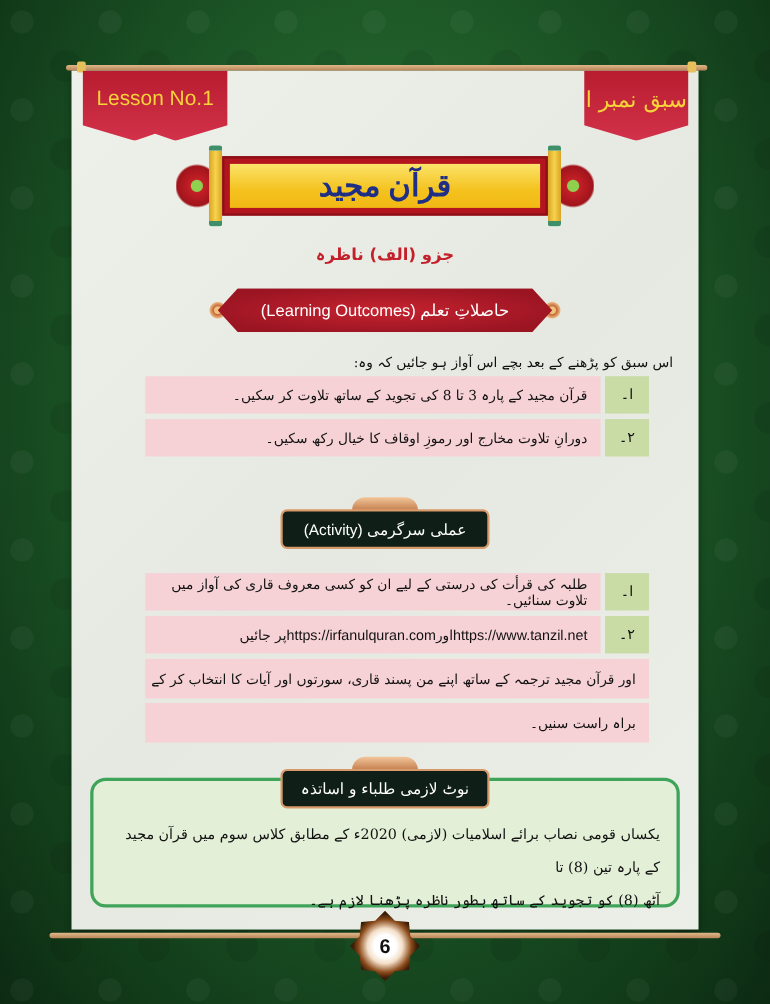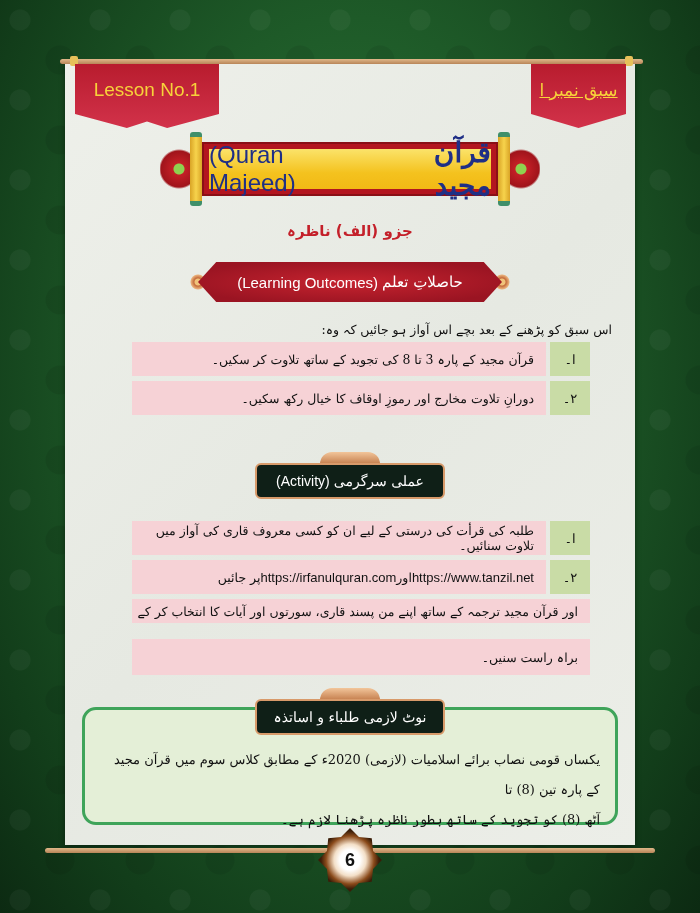--- a/index.html
+++ b/index.html
@@ -31,33 +31,33 @@
     background: #e6c05a; border-radius: 2px;
   }
   
   .page {
     position: absolute; left: 65px; top: 64px; width: 570px; height: 781px;
     background: linear-gradient(135deg, #eef0ea 0%, #e6e9e2 50%, #eceee8 100%);
     box-shadow: 0 2px 6px rgba(0,0,0,0.4);
   }
   
   .ribbon {
-    position: absolute; top: 64px; width: 144px; height: 64px;
+    position: absolute; top: 64px; width: 132px; height: 64px;
     background: linear-gradient(#b81c2e, #d2324a);
     clip-path: polygon(0 0, 100% 0, 100% 78%, 64% 100%, 50% 90%, 36% 100%, 0 78%);
     display: flex; align-items: center; justify-content: center;
     padding-bottom: 12px;
   }
   .ribbon.left { left: 75px; }
   .ribbon.right { left: 531px; width: 95px;
     clip-path: polygon(0 0, 100% 0, 100% 78%, 50% 100%, 0 78%); }
   .ribbon span {
     color: #f7d23a; font-family: "Liberation Sans", sans-serif; font-size: 19px;
   }
-  .ribbon.right span { font-size: 17px; font-family: "DejaVu Serif", serif; text-decoration: underline; }
+  .ribbon.right span { font-size: 20px; font-family: "DejaVu Serif", serif; }
 
   
   .title-scroll {
     position: absolute; left: 160px; top: 130px; width: 380px; height: 78px;
   }
   .title-scroll .end {
     position: absolute; top: 10px; width: 38px; height: 58px;
     background: radial-gradient(circle at 50% 50%, #8fd14f 5px, #c41f26 6px, #a0141b 18px, transparent 20px);
   }
   .title-scroll .end.l { left: 0; }
@@ -125,21 +125,21 @@
     width: 414px; background: #f6d2d6;
     display: flex; align-items: center; padding-right: 12px;
     font-size: 12.5px; color: #111; font-family: "DejaVu Serif", serif;
   }
   .row .txt.full { width: 458px; }
   .row .txt .en { font-family: "Liberation Sans", sans-serif; direction: ltr; unicode-bidi: embed; font-size: 13px; }
   .row.r1 { top: 342px; }
   .row.r2 { top: 381px; }
   .row.a1 { top: 521px; }
   .row.a2 { top: 560px; }
-  .row.a3 { top: 599px; height: 24px; }
+  .row.a3 { top: 599px; height: 36px; }
   .row.a4 { top: 639px; height: 36px; }
 
   
   .banner-dark {
     position: absolute; height: 36px;
     background: #0f1f17;
     border: 2px solid #d89a6a;
     border-radius: 6px;
     display: flex; align-items: center; justify-content: center; gap: 4px;
     direction: rtl;
@@ -195,21 +195,20 @@
 <div class="ribbon right">
   <span>سبق نمبر ا</span>
 </div>
 
 <div class="title-scroll">
   <div class="end l"></div>
   <div class="end r"></div>
   <div class="frame">
     <div class="inner">
       <span class="title-ur">قرآن مجید</span>
-      <span class="title-en">(Quran Majeed)</span>
     </div>
   </div>
   <div class="rodv l"></div>
   <div class="rodv r"></div>
 </div>
 
 <div class="subtitle">جزو (الف) ناظرہ</div>
 
 <div class="banner-orn" style="left:190px"></div>
 <div class="banner-orn" style="left:494px"></div>

